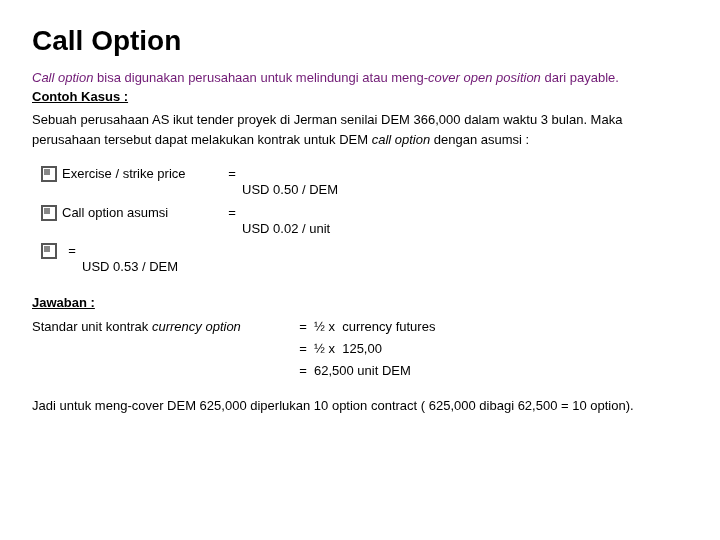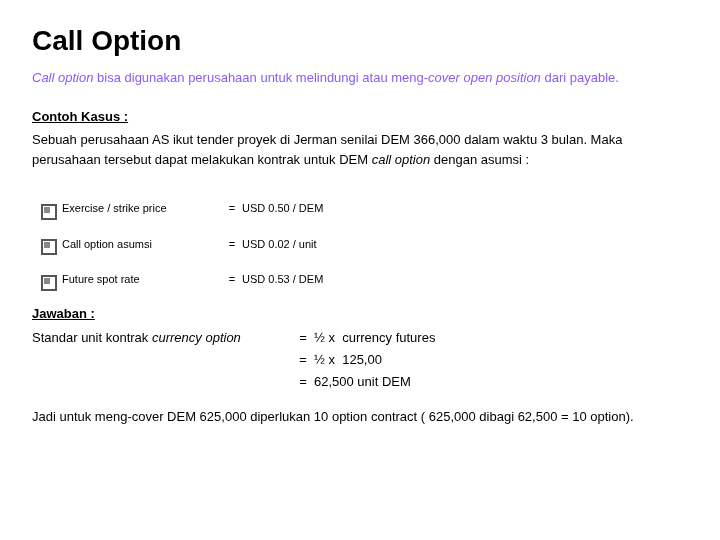--- a/index.html
+++ b/index.html
@@ -27,22 +27,22 @@
     .main-title {
       font-size: 28px;
       font-weight: bold;
       color: #000000;
       margin-bottom: 10px;
       line-height: 1.2;
     }
 
     .intro-paragraph {
       font-size: 13px;
-      color: #8b5cf6;
-      margin-bottom: 22px;
+      color: #701a75;
+      margin-bottom: 2px;
       line-height: 1.5;
     }
 
     .intro-paragraph em {
       font-style: italic;
     }
 
     .section-heading {
       font-size: 13px;
       font-weight: bold;
@@ -61,23 +61,23 @@
     }
 
     .bullet-list {
       list-style: none;
       margin-bottom: 18px;
       padding-left: 8px;
     }
 
     .bullet-list li {
       display: flex;
-      align-items: flex-end;
+      align-items: flex-start;
       margin-bottom: 3px;
-      font-size: 11px;
+      font-size: 13px;
       line-height: 1.5;
     }
 
     .bullet-icon {
       display: inline-block;
       width: 14px;
       height: 14px;
       margin-right: 8px;
       margin-top: 1px;
       flex-shrink: 0;
@@ -197,21 +197,20 @@
       <span class="bullet-value">USD 0.50 / DEM</span>
     </li>
     <li>
       <span class="bullet-icon"></span>
       <span class="bullet-label">Call option asumsi</span>
       <span class="bullet-eq">=</span>
       <span class="bullet-value">USD 0.02 / unit</span>
     </li>
     <li>
       <span class="bullet-icon"></span>
-      <span class="bullet-label">Future spot rate</span>
       <span class="bullet-eq">=</span>
       <span class="bullet-value">USD 0.53 / DEM</span>
     </li>
   </ul>
 
   <div class="answer-section">
     <div class="answer-heading">Jawaban :</div>
     <div class="answer-table">
       <div class="answer-row">
         <span class="answer-row-label">Standar unit kontrak <em>currency option</em></span>

